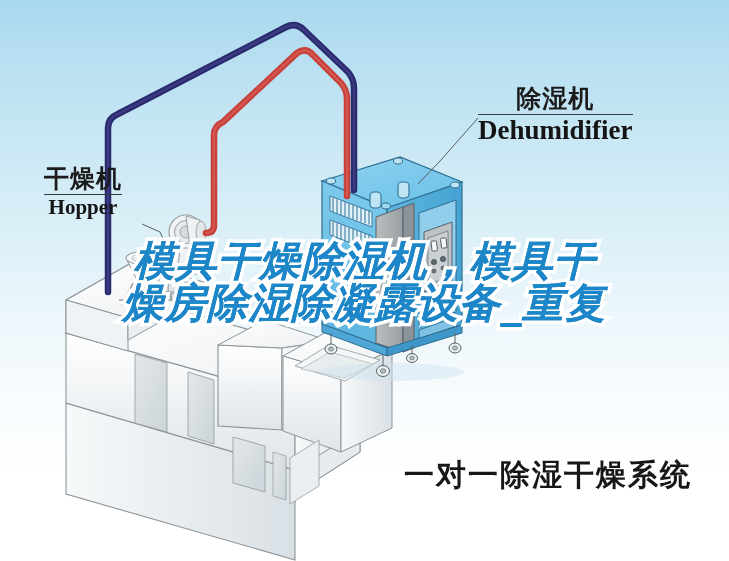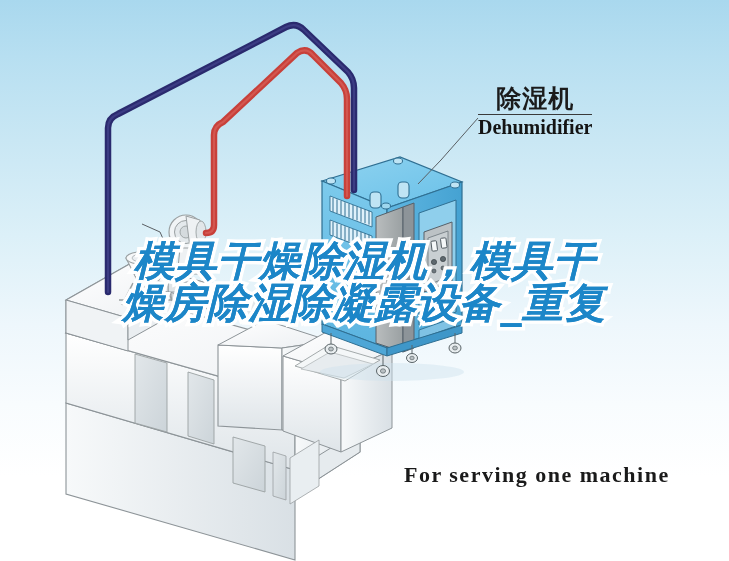--- a/index.html
+++ b/index.html
@@ -37,21 +37,21 @@
     font-family:"Liberation Serif","DejaVu Serif",serif;
     font-weight:700;color:#141414;white-space:nowrap;
   }
 
   #lbl-hopper{left:44px;top:166px;}
   #lbl-hopper .cn{font-size:25px;}
   #lbl-hopper .en{font-size:21px;}
 
   #lbl-dehum{left:478px;top:70px;}
   #lbl-dehum .cn{font-size:25px;margin-top:16px;}
-  #lbl-dehum .en{font-size:20px;}
+  #lbl-dehum .en{font-size:27px;}
 
   
   #caption{
     position:absolute;left:404px;top:459px;text-align:center;line-height:1.08;
   }
   #caption .cap-cn{
     font-family:"DejaVu Sans","Liberation Sans",sans-serif;
     font-weight:700;font-size:30px;color:#17171a;letter-spacing:2px;
     white-space:nowrap;
   }
@@ -311,29 +311,34 @@
       <path d="M206,234 L206,228 L185,228" fill="none" stroke="#c8403a" stroke-width="6.5" stroke-linecap="round" stroke-linejoin="round" opacity="0"></path>
       <path d="M203,233 L203,226 Q203,218 195,218 L183,218" fill="none" stroke="#c8403a" stroke-width="6.5" stroke-linecap="round" stroke-linejoin="round" opacity="0"></path>
       <path d="M206,233 Q214,233 214,225 L214,135 Q214,126 223,122 L297,53 Q306,47 313,55 L341,83 Q347,90 347,99 L347,196" fill="none" stroke="#c8403a" stroke-width="6.5" stroke-linecap="round" stroke-linejoin="round"></path>
       <path d="M206,233 Q214,233 214,225 L214,135 Q214,126 223,122 L297,53 Q306,47 313,55 L341,83 Q347,90 347,99 L347,196" fill="none" stroke="#dd6a63" stroke-width="2.2" stroke-linecap="round" stroke-linejoin="round" opacity="0.55"></path>
     </g>
 
     <path d="M142,224 L160,232 L168,250" fill="none" stroke="#5a5f63" stroke-width="1"></path>
     <path d="M478,118 L441,160 L418,184" fill="none" stroke="#5a5f63" stroke-width="1"></path>
   </svg>
 
+  <div class="callout" id="lbl-hopper">
+    <div class="cn">干燥机</div>
+    <div class="rule"></div>
+    <div class="en">Hopper</div>
+  </div>
 
   <div class="callout" id="lbl-dehum">
     <div class="cn">除湿机</div>
     <div class="rule"></div>
     <div class="en">Dehumidifier</div>
   </div>
 
   <div id="caption">
-    <div class="cap-en">For serving one machine</div>
+    <div class="cap-cn">一对一除湿干燥系统</div>
   </div>
 
   <div id="headline">
     <span class="hl">模具干燥除湿机，模具干</span>
     <span class="hl">燥房除湿除凝露设备_重复</span>
   </div>
   <div id="headline2">
     <span class="hl">模具干燥除湿机，模具干</span>
     <span class="hl">燥房除湿除凝露设备_重复</span>
   </div>

